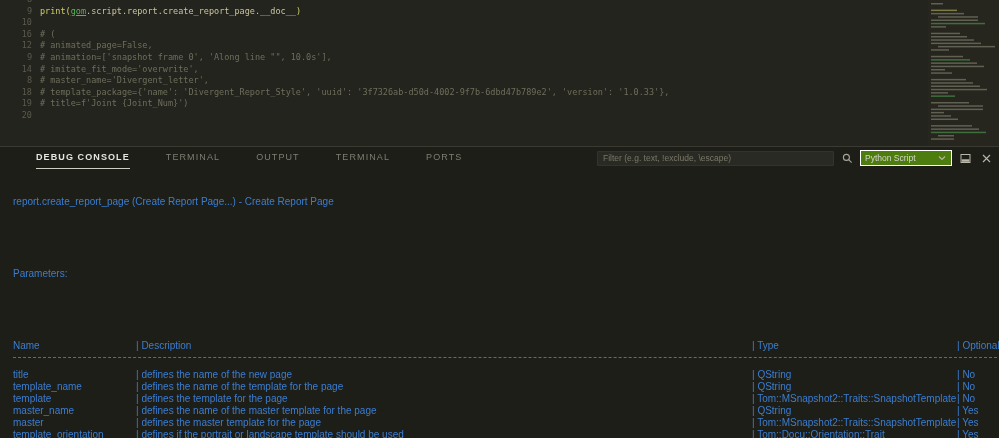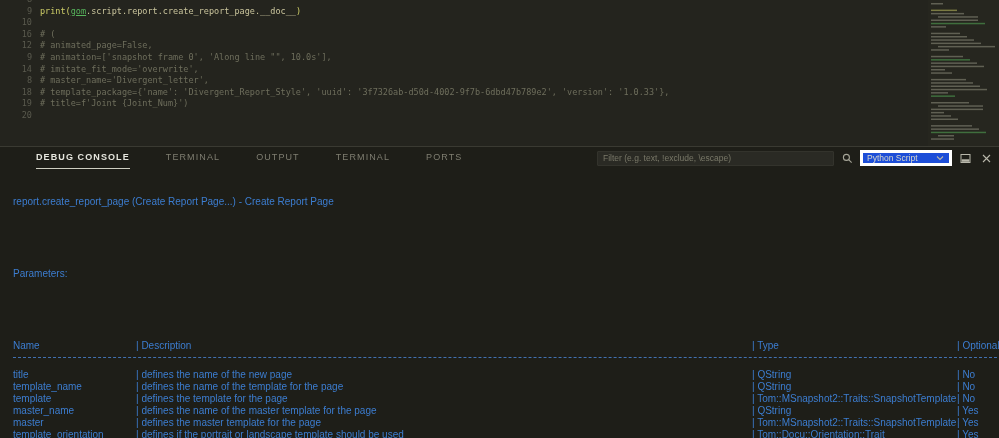--- a/index.html
+++ b/index.html
@@ -26,21 +26,21 @@
            background:#1e1e18; border-top:1px solid #3a3a32; }
   .panel-header { height:22px; display:flex; align-items:center; }
   .tabs { display:flex; gap:36px; padding-left:36px; }
   .tab { font-size:9px; letter-spacing:1.1px; color:#7f7e71; height:22px; line-height:21px; cursor:default; }
   .tab.active { color:#e6e6de; border-bottom:1px solid #cfcfc2; font-weight:bold; }
   .panel-controls { margin-left:auto; display:flex; align-items:center; gap:5px; padding-right:5px; }
   .filter-input { width:237px; height:15px; background:#2a2a24; border:1px solid #33332c; border-radius:1px;
                   color:#cfcfc5; font-size:8.5px; padding:0 5px; outline:none; font-family:"Liberation Sans",sans-serif; }
   .filter-input::placeholder { color:#797868; }
   .icon-btn { display:flex; align-items:center; justify-content:center; width:16px; height:16px; }
-  .session-select { width:92px; height:16px; background:#1d4ed8; border:3px solid #ffffff;
+  .session-select { width:92px; height:16px; background:#4d7c0f; border:1px solid #ffffff;
                     display:flex; align-items:center; justify-content:space-between;
                     color:#d6d6cc; font-size:8.5px; padding:0 4px; }
 
   
   .console { position:absolute; top:23px; left:0; right:0; bottom:0; overflow:hidden;
              font-family:Liberation Sans, sans-serif; font-size:10px; line-height:12px;
              color:#3c7dd0; padding:2px 0 0 13px; white-space:pre; }
   .cline { height:12px; }
   .blank { height:12px; }
   .trow { display:grid; grid-template-columns:123px 616px 205px 1fr; height:12px; }

